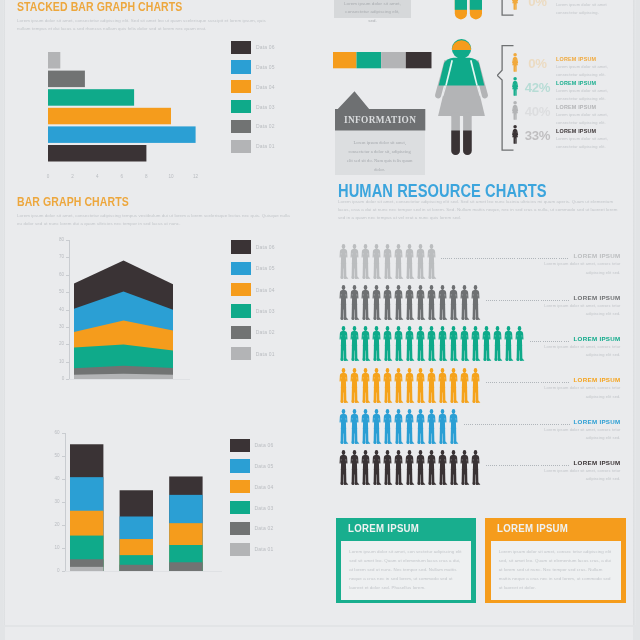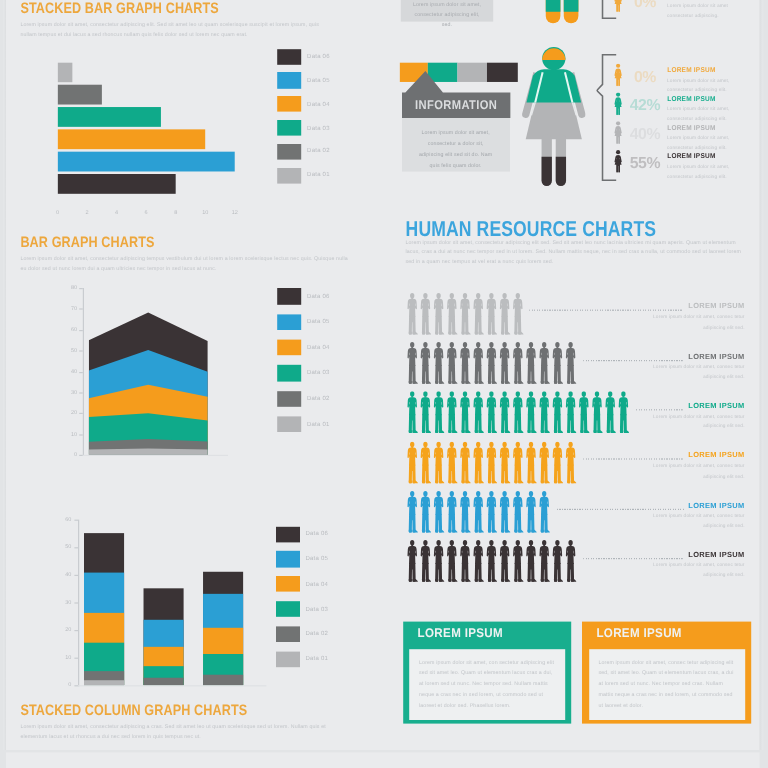--- a/index.html
+++ b/index.html
@@ -202,44 +202,40 @@
       <div class="legend-row" style="height: 20.8px;">
         <div class="legend-swatch" style="background: rgb(113, 115, 115);"></div>
         <div class="legend-label">Data 02</div>
       </div>
       <div class="legend-row" style="height: 20.8px;">
         <div class="legend-swatch" style="background: rgb(179, 180, 182);"></div>
         <div class="legend-label">Data 01</div>
       </div>
     </div>
 
-  <div class="sec" style="left:12px;top:609px;">
-    <div class="sec-title h-orange">STACKED COLUMN GRAPH CHARTS</div>
-    <div class="sec-body body-txt" style="width:274px;">Lorem ipsum dolor sit amet, consectetur adipiscing a cras. Sed sit amet leo ut quam scelerisque sed ut lorem. Nullam quis et elementum lacus et ut rhoncus a dui nec sed lorem in quis tempus nec ut.</div>
-  </div>
 
   <div class="abs" style="left:328.5px;top:-1px;width:77.5px;height:42.3px;background:#d6d8da;">
     <div class="abs body-txt" style="left:8px;top:24px;width:62px;font-size:4.4px;text-align:center;color:#a8abaf;">Lorem ipsum dolor sit amet, consectetur adipiscing elit, sed.</div>
   </div>
 
   <svg class="abs" style="left:444.8px;top:0px;" width="45" height="45" viewBox="0 0 45 45">
     <path d="M4.8,0 L4.8,36.3 A6,6 0 0 0 17,36.3 L17,0 Z" fill="#f59c1c"></path>
     <path d="M19.8,0 L19.8,36.3 A6,6 0 0 0 32,36.3 L32,0 Z" fill="#f59c1c"></path>
     <rect x="4.8" y="0" width="12.2" height="32.8" fill="#0faa8a"></rect>
     <rect x="19.8" y="0" width="12.2" height="32.8" fill="#0faa8a"></rect>
   </svg>
 
   <svg class="abs" style="left:327.5px;top:75.3px;" width="100" height="17" viewBox="0 0 100 17">
     <rect x="0" y="0" width="23.5" height="16.3" fill="#f59c1c"></rect>
     <rect x="23.5" y="0" width="24.7" height="16.3" fill="#0faa8a"></rect>
     <rect x="48.2" y="0" width="24.6" height="16.3" fill="#b3b4b6"></rect>
     <rect x="72.8" y="0" width="25.7" height="16.3" fill="#3a3335"></rect>
   </svg>
 
-  <div class="abs" style="left:329.7px;top:82px;width:90.3px;height:84.2px;">
+  <div class="abs" style="left:329.7px;top:114px;width:90.3px;height:84.2px;font-family:Liberation Serif, serif;">
     <div class="abs" style="left:0;top:39.4px;width:90.3px;height:44.8px;background:#dcdee0;"></div>
     <svg class="abs" style="left:0;top:0;" width="91" height="40" viewBox="0 0 91 40">
       <path d="M0,18 L2.8,18 L19.5,0.2 L34.1,18 L90.3,18 L90.3,39.4 L0,39.4 Z" fill="#6e7072"></path>
     </svg>
     <div class="abs" style="left:0;top:24px;width:90.3px;text-align:center;color:#dadcde;
                 font-size:10.6px;font-weight:bold;letter-spacing:.35px;transform:scaleX(.88);line-height:10.6px;">INFORMATION</div>
     <div class="abs body-txt" style="left:11px;top:47px;width:68px;font-size:4.4px;text-align:center;color:#a3a7ab;line-height:2.05;">Lorem ipsum dolor sit amet, consectetur a dolor sit, adipiscing elit sed sit do. Nam quis felis quam dolor.</div>
   </div>
 
   <svg class="abs" style="left:429px;top:61.1px;" width="54" height="120" viewBox="0 0 54 120">
@@ -311,21 +307,21 @@
         </svg></div>
       <div class="abs" style="left: 27px; top: 59.9px; width: 26px; text-align: center; font-size: 13.2px; font-weight: bold; color: rgb(179, 180, 182); opacity: 0.24; letter-spacing: -0.4px; line-height: 13.2px;">40%</div>
       <div class="abs" style="left: 58.5px; top: 60.5px; font-size: 5.9px; font-weight: bold; letter-spacing: 0.2px; color: rgb(179, 180, 182); transform: scaleX(0.92); transform-origin: left top; white-space: nowrap; line-height: 5.9px;">LOREM IPSUM</div>
       <div class="abs body-txt" style="left: 58.5px; top: 66.1px; width: 60px; font-size: 4px; line-height: 2; color: rgb(194, 197, 201);">Lorem ipsum dolor sit amet, consectetur adipiscing elit.</div>
       <div class="abs" style="left: 13.6px; top: 80.4px;"><svg width="8.2" height="19.2" viewBox="0 0 34 80">
           <g fill="#3a3335">
             <circle cx="17" cy="7.5" r="7.3"></circle>
             <path d="M17,17 c-5.8,0 -8.4,2.5 -9.4,7.2 L4.4,40.5 c-0.5,2.6 3.7,3.5 4.3,0.9 L11.3,28 l0.8,0 L4.8,51 l5.6,0 l0,24.5 c0,2.4 1.2,3.5 3.1,3.5 c1.9,0 3.1,-1.1 3.1,-3.5 L16.6,56 l0.8,0 l0,19.5 c0,2.4 1.2,3.5 3.1,3.5 c1.9,0 3.1,-1.1 3.1,-3.5 L23.6,51 l5.6,0 L21.9,28 l0.8,0 l2.6,13.4 c0.6,2.6 4.8,1.7 4.3,-0.9 L26.4,24.2 C25.4,19.5 22.8,17 17,17 Z"></path>
           </g>
         </svg></div>
-      <div class="abs" style="left: 27px; top: 84px; width: 26px; text-align: center; font-size: 13.2px; font-weight: bold; color: rgb(58, 51, 53); opacity: 0.24; letter-spacing: -0.4px; line-height: 13.2px;">55%</div>
+      <div class="abs" style="left: 27px; top: 84px; width: 26px; text-align: center; font-size: 13.2px; font-weight: bold; color: rgb(58, 51, 53); opacity: 0.24; letter-spacing: -0.4px; line-height: 13.2px;">33%</div>
       <div class="abs" style="left: 58.5px; top: 84.6px; font-size: 5.9px; font-weight: bold; letter-spacing: 0.2px; color: rgb(58, 51, 53); transform: scaleX(0.92); transform-origin: left top; white-space: nowrap; line-height: 5.9px;">LOREM IPSUM</div>
       <div class="abs body-txt" style="left: 58.5px; top: 90.2px; width: 60px; font-size: 4px; line-height: 2; color: rgb(194, 197, 201);">Lorem ipsum dolor sit amet, consectetur adipiscing elit.</div>
     </div>
 
   <div class="sec" style="left:332.9px;top:204.9px;">
     <div class="sec-title h-blue" style="font-size:18px;line-height:18px;transform:scaleX(.815);">HUMAN RESOURCE CHARTS</div>
     <div class="sec-body body-txt" style="width:286px;margin-top:-2px;line-height:1.85;">Lorem ipsum dolor sit amet, consectetur adipiscing elit sed. Sed sit amet leo nunc lacinia ultricies mi quam aperis. Quam ut elementum lacus, cras a dui at nunc nec tempor sed in ut lorem. Sed. Nullam mattis neque, nec in sed cras a nulla, ut commodo sed ut laoreet lorem sed in a quam nec tempus at vel erat a nunc quis lorem sed.</div>
   </div>
   <div class="abs" id="hr-chart" style="left:332.5px;top:266.9px;">
       <div class="abs" style="left: 0px; top: 0px;"><svg width="11.5" height="36" viewBox="0 0 46 144">

